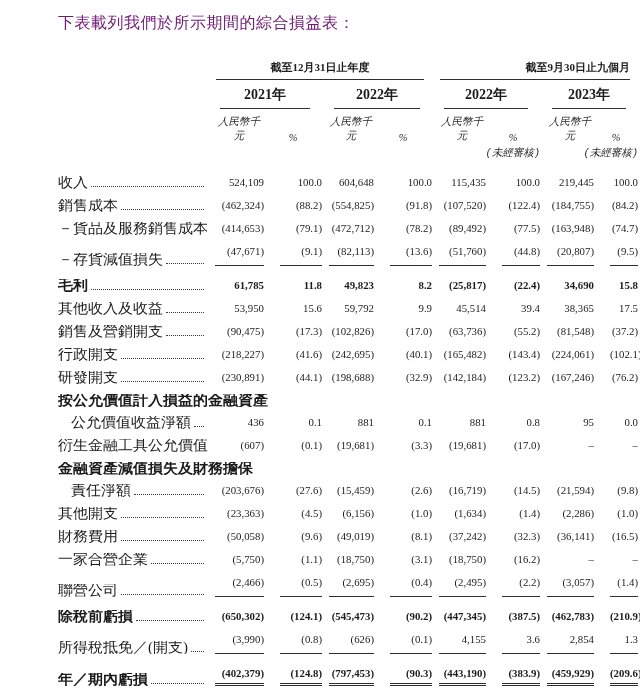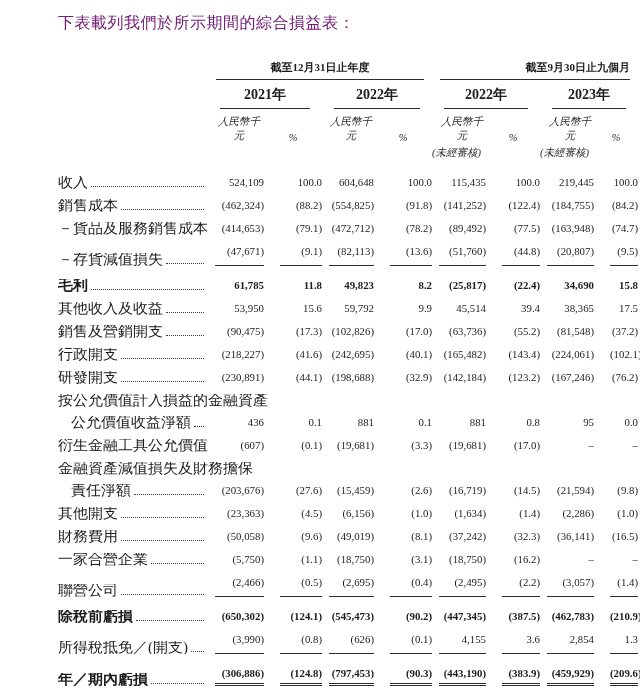--- a/index.html
+++ b/index.html
@@ -22,39 +22,39 @@
   }
   .h-year{margin-top:6px;}
   .h-year .hcell{
     text-align:center;font-weight:700;font-size:14px;
     border-bottom:1.1px solid #2e2e2e;padding-bottom:4px;margin:0 12px;
   }
   .h-unit{margin-top:6px;font-style:italic;font-size:10.5px;color:#2a2a2a;}
   .h-unit .u{text-align:center;padding-left:6px;}
   .h-unit .p{text-align:center;}
   .h-note{margin-top:3px;font-style:italic;font-size:10.5px;color:#2a2a2a;}
-  .h-note .ncell{text-align:left;}
+  .h-note .ncell{text-align:right;font-family:Liberation Mono, monospace;}
 
   
   .tbody{margin-top:16px;}
   .brow{margin-bottom:10px;font-size:10.8px;line-height:13px;}
   .brow.bold{font-weight:700;}
   .lblcell{display:flex;align-items:flex-end;overflow:hidden;}
   .lblcell .lbl{white-space:nowrap;font-size:15px;}
   .lblcell.ind .lbl{padding-left:13px;}
   .leader{flex:1;border-bottom:1.4px dotted #3c3c3c;margin:0 4px 2px 3px;min-width:6px;}
   .cell{text-align:right;white-space:nowrap;}
   .cell.amt{margin-left:7px;}
   .cell.pct{margin-left:16px;}
   .brow.rule-single{margin-bottom:13px;}
   .brow.rule-single .cell{border-bottom:1.2px solid #2e2e2e;padding-bottom:7px;}
   .brow.rule-double{margin-bottom:6px;}
   .brow.rule-double .cell{border-bottom:3px double #2e2e2e;padding-bottom:3px;}
   .brow.lblonly{margin-bottom:9px;}
-  .brow.lblonly .lblcell{grid-column:1 / -1;}
+  .brow.lblonly .lblcell{grid-column:1 / -1;font-weight:bold;}
 </style>
 </head>
 <body>
 
 <div class="page">
   <div class="title">下表載列我們於所示期間的綜合損益表：</div>
 
   <div class="tablewrap">
     <div class="trow h-period">
         <div></div>
@@ -103,21 +103,21 @@
         </div>
         <div class="trow brow">
           <div class="lblcell">
             <span class="lbl">銷售成本</span>
             <span class="leader"></span>
           </div>
           <div class="cell amt">(462,324)</div>
           <div class="cell pct">(88.2)</div>
           <div class="cell amt">(554,825)</div>
           <div class="cell pct">(91.8)</div>
-          <div class="cell amt">(141,252)</div>
+          <div class="cell amt">(107,520)</div>
           <div class="cell pct">(122.4)</div>
           <div class="cell amt">(184,755)</div>
           <div class="cell pct">(84.2)</div>
         </div>
         <div class="trow brow">
           <div class="lblcell">
             <span class="lbl">－貨品及服務銷售成本</span>
             <span class="leader"></span>
           </div>
           <div class="cell amt">(414,653)</div>
@@ -347,21 +347,21 @@
           <div class="cell amt">4,155</div>
           <div class="cell pct">3.6</div>
           <div class="cell amt">2,854</div>
           <div class="cell pct">1.3</div>
         </div>
         <div class="trow brow bold rule-double">
           <div class="lblcell">
             <span class="lbl">年／期內虧損</span>
             <span class="leader"></span>
           </div>
-          <div class="cell amt">(306,886)</div>
+          <div class="cell amt">(402,379)</div>
           <div class="cell pct">(124.8)</div>
           <div class="cell amt">(797,453)</div>
           <div class="cell pct">(90.3)</div>
           <div class="cell amt">(443,190)</div>
           <div class="cell pct">(383.9)</div>
           <div class="cell amt">(459,929)</div>
           <div class="cell pct">(209.6)</div>
         </div>
       </div>
   </div>

